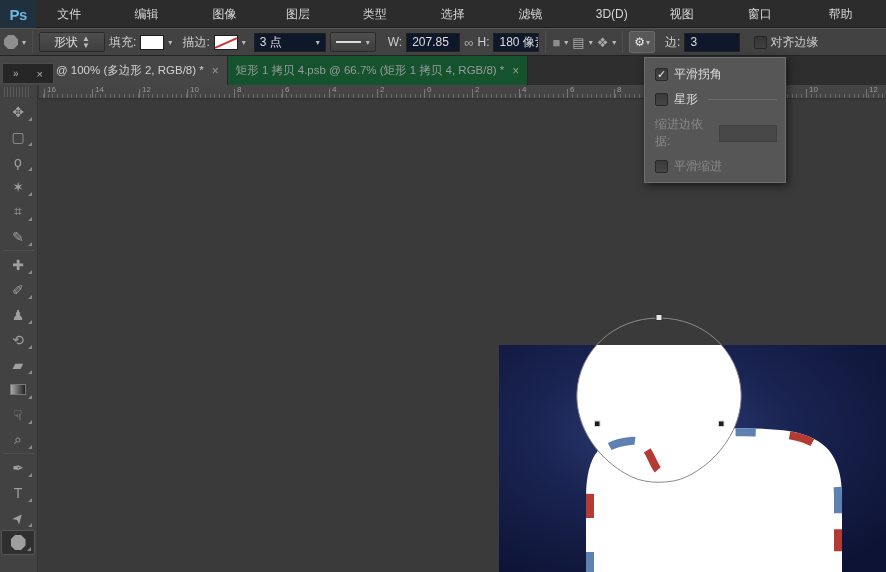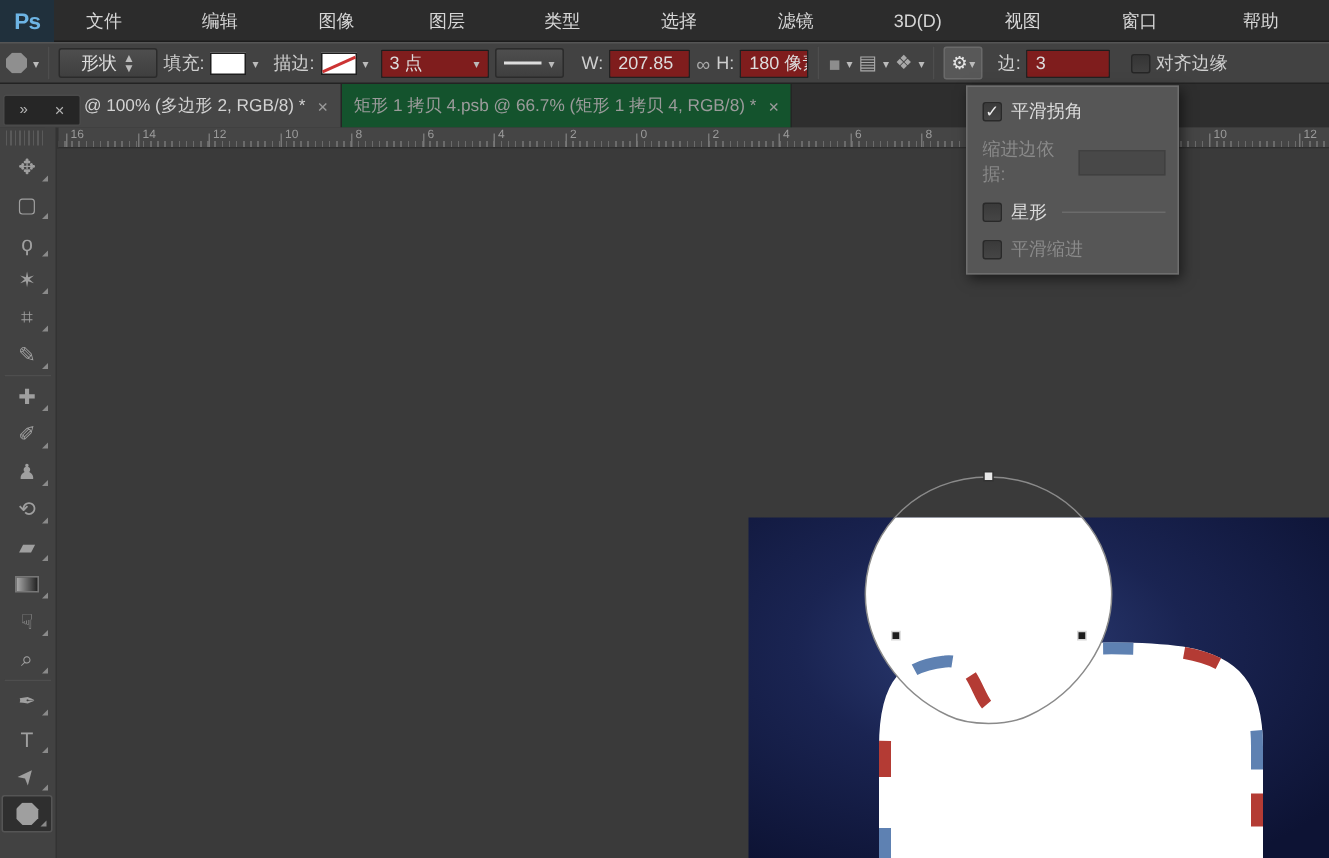--- a/index.html
+++ b/index.html
@@ -12,21 +12,21 @@
   .menu-item { padding:0 21px; height:28px; line-height:28px; color:#d6d6d6; cursor:default; }
 
   
   .optionsbar { position:absolute; left:0; top:28px; width:886px; height:28px; background:#424242; border-top:1px solid #555; border-bottom:1px solid #232323; display:flex; align-items:center; gap:4px; padding:0 4px; color:#cfcfcf; font-size:12px; white-space:nowrap; }
   .ob-sep { width:1px; height:22px; background:#333; border-right:1px solid #4e4e4e; margin:0 2px; }
   .ob-group { display:flex; align-items:center; gap:3px; }
   .caret { font-size:8px; color:#bbb; margin-left:1px; }
   .octagon { width:14px; height:14px; background:#8f8f8f; clip-path:polygon(30% 0,70% 0,100% 30%,100% 70%,70% 100%,30% 100%,0 70%,0 30%); }
   .dropdown { background:linear-gradient(#4e4e4e,#3f3f3f); border:1px solid #2b2b2b; border-radius:2px; height:20px; display:flex; align-items:center; padding:0 5px; gap:4px; color:#ddd; }
   .updown { font-size:8px; line-height:7px; color:#bbb; display:inline-block; }
-  .field { background:#7f1d1d; border:1px solid #222; border-top-color:#1d1d1d; height:19px; display:flex; align-items:center; padding:0 5px; color:#ddd; border-radius:1px; }
+  .field { background:#0f172a; border:1px solid #222; border-top-color:#1d1d1d; height:19px; display:flex; align-items:center; padding:0 5px; color:#ddd; border-radius:1px; }
   .swatch { width:24px; height:15px; border:1px solid #1e1e1e; background:#fff; position:relative; }
   .swatch.nocolor:after { content:""; position:absolute; left:-1px; right:-1px; top:6px; height:2px; background:#c33; transform:rotate(-24deg); }
   .linestyle { width:46px; }
   .linestyle .line { width:30px; height:2px; background:#ddd; }
   .ob-icon { color:#a9a9a9; font-size:13px; }
   .gear-btn { background:#585858; border:1px solid #6a6a6a; border-radius:2px; height:22px; padding:0 4px; display:flex; align-items:center; color:#e8e8e8; }
   .checkbox { width:13px; height:13px; background:linear-gradient(#353535,#404040); border:1px solid #262626; border-radius:2px; display:inline-flex; align-items:center; justify-content:center; color:#e6e6e6; font-size:11px; }
 
   
   .tabbar { position:absolute; left:0; top:56px; width:886px; height:29px; background:#2e2e2e; display:flex; align-items:flex-end; }
@@ -313,26 +313,26 @@
   <rect x="656" y="314.5" width="6" height="6" fill="#e8e8e8" stroke="#333" stroke-width="1"></rect>
   <rect x="594.5" y="421" width="5.5" height="5.5" fill="#1c1c1c" stroke="#d8d8d8" stroke-width="1"></rect>
   <rect x="718.5" y="421" width="5.5" height="5.5" fill="#1c1c1c" stroke="#d8d8d8" stroke-width="1"></rect>
 </svg>
 
 <div class="settings-panel">
   <div class="sp-row">
     <span class="sp-check">✓</span>
     <span>平滑拐角</span>
   </div>
-  <div class="sp-row disabled">
-    <span>缩进边依据:</span>
-    <input class="sp-input" style="width: 58px;" value="">
-  </div>
   <div class="sp-row">
     <span class="sp-check"></span>
     <span>星形</span>
     <span class="sp-divider"></span>
   </div>
   <div class="sp-row disabled">
+    <span>缩进边依据:</span>
+    <input class="sp-input" style="width: 58px;" value="">
+  </div>
+  <div class="sp-row disabled">
     <span class="sp-check"></span>
     <span>平滑缩进</span>
   </div>
 </div>
 
 </body></html>

